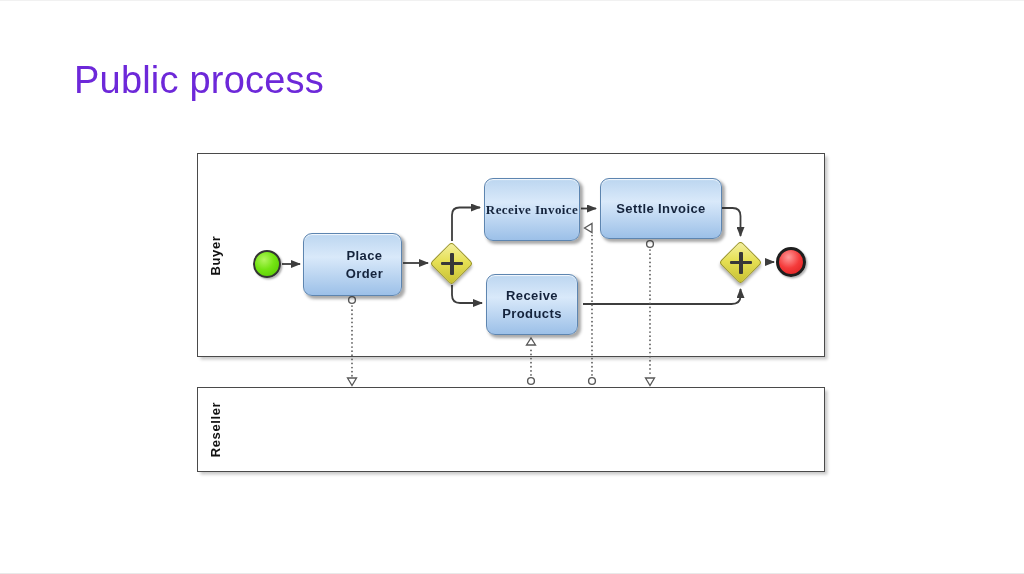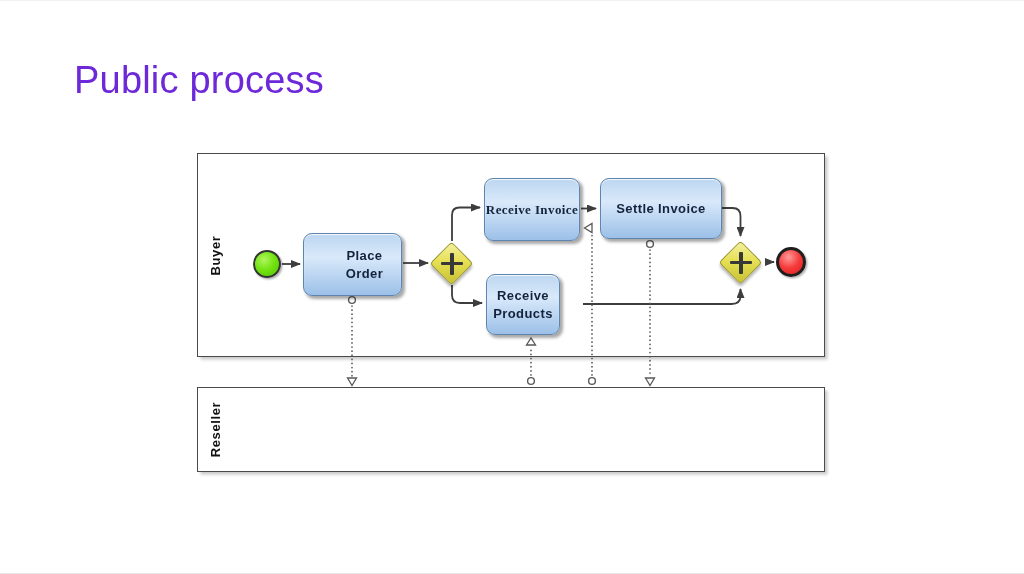--- a/index.html
+++ b/index.html
@@ -37,21 +37,21 @@
   .task {
     position:absolute; border:1.5px solid #5d85b0; border-radius:9px;
     background:linear-gradient(180deg,#bcd6f0 0%,#d9e9fa 38%,#9cc0e8 100%);
     box-shadow:2.5px 2.5px 3px rgba(40,40,40,0.4), inset 0 1px 1px rgba(255,255,255,0.85);
     display:flex; align-items:center; justify-content:center; text-align:center;
     font-size:13px; font-weight:bold; color:#14233c; line-height:18px; letter-spacing:0.4px;
   }
   .task-place-order      { left:303px; top:232px; width:99px;  height:63px;padding-left:24px; }
   .task-receive-invoice  { left:484px; top:177px; width:96px;  height:63px;font-family:Liberation Serif, serif; }
   .task-settle-invoice   { left:600px; top:177px; width:122px; height:61px; }
-  .task-receive-products { left:486px; top:273px; width:74px;  height:61px; }
+  .task-receive-products { left:486px; top:273px; width:92px;  height:61px; }
   
   .gateway {
     position:absolute; width:31px; height:31px; transform:rotate(45deg);
     border:1.5px solid #99931f; border-radius:4px;
     background:linear-gradient(135deg,#f4f0a2 0%,#e6e054 45%,#c7c032 100%);
     box-shadow:2px 2px 3px rgba(0,0,0,0.3);
   }
   .gateway-left  { left:436px; top:247px; }
   .gateway-right { left:725px; top:246px; }
   .plus-icon { position:absolute; width:22px; height:22px; pointer-events:none; }

